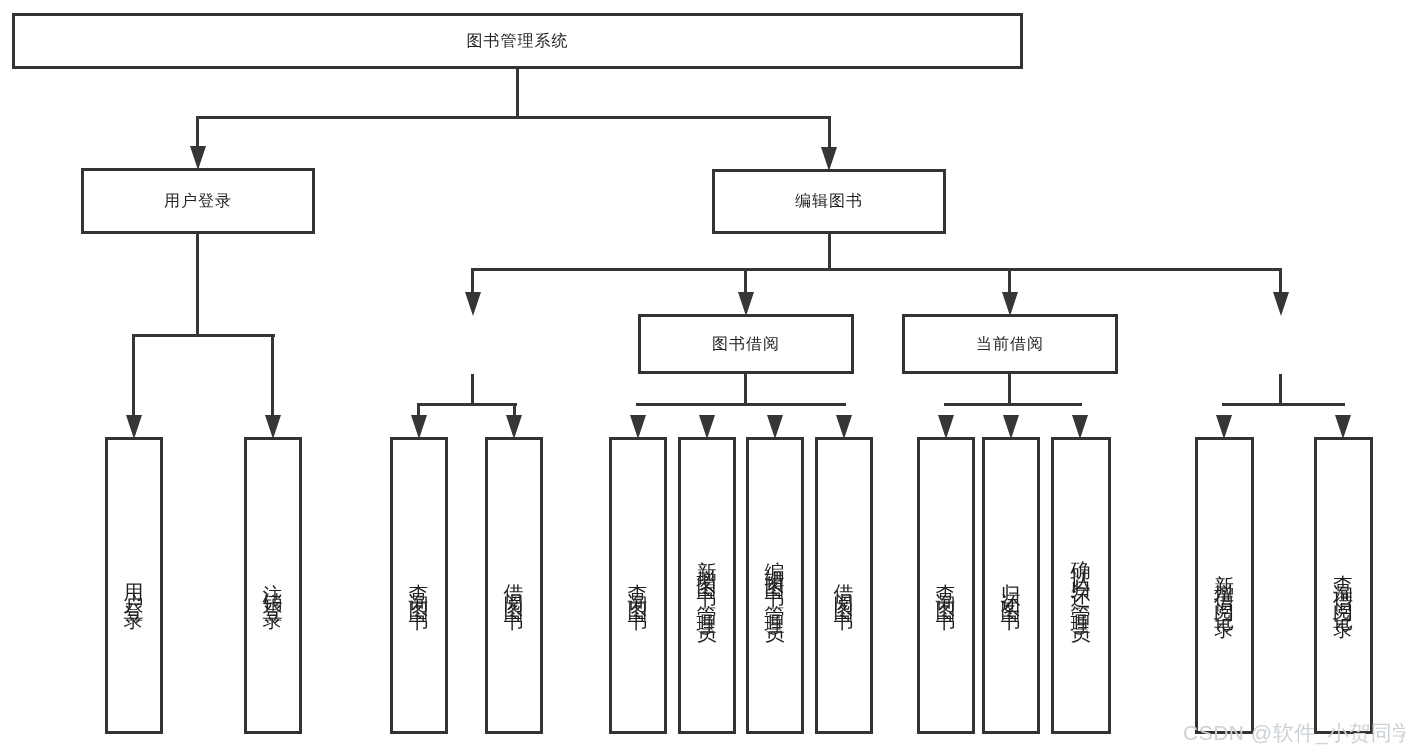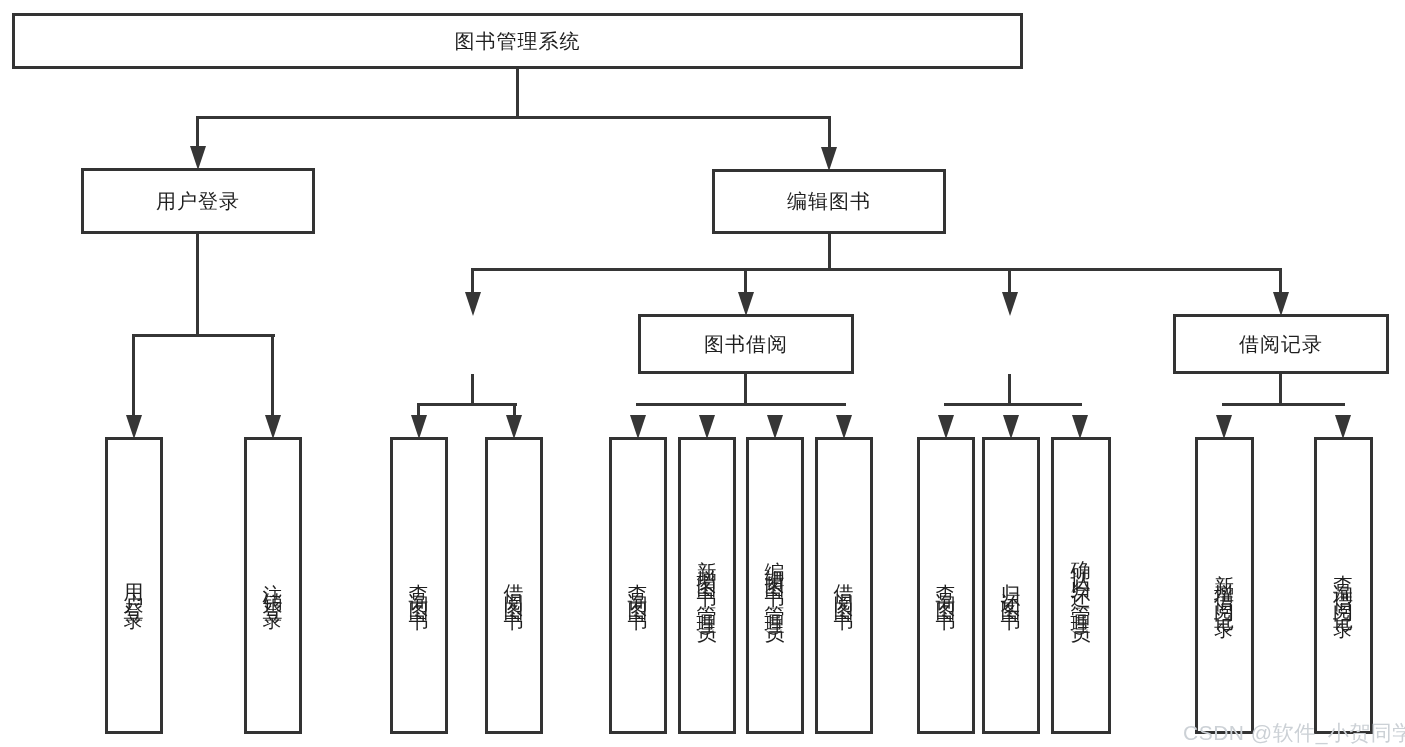--- a/index.html
+++ b/index.html
@@ -14,21 +14,21 @@
   html,body{background:var(--bg);}
   body{font-family:"Liberation Sans","DejaVu Sans",sans-serif;color:var(--text);}
   .canvas{position:relative;width:1405px;height:747px;background:var(--bg);overflow:hidden;}
 
   
   .box{
     position:absolute;
     background:var(--box-fill);
     border:3px solid var(--box-border);
     display:flex;align-items:center;justify-content:center;
-    font-size:20px;letter-spacing:1px;color:var(--text);
+    font-size:16px;letter-spacing:1px;color:var(--text);
     z-index:2;
   }
   .leaf{
     position:absolute;
     background:var(--box-fill);
     border:3px solid var(--box-border);
     display:flex;align-items:center;justify-content:center;
     z-index:2;
   }
   .leaf span{
@@ -94,22 +94,22 @@
   <div class="vl" style="left:1008px;top:268px;height:28px;"></div>
   <div class="vl" style="left:1279px;top:268px;height:28px;"></div>
   <div class="arr" style="left:465px;top:292px;"></div>
   <div class="arr" style="left:738px;top:292px;"></div>
   <div class="arr" style="left:1002px;top:292px;"></div>
   <div class="arr" style="left:1273px;top:292px;"></div>
 
   <div class="box" style="left:638px;top:314px;width:216px;height:60px;">
     <span>图书借阅</span>
   </div>
-  <div class="box" style="left:1173px;top:314px;width:216px;height:60px;">
-    <span>借阅记录</span>
+  <div class="box" style="left:902px;top:314px;width:216px;height:60px;">
+    <span>当前借阅</span>
   </div>
 
   <div class="vl" style="left:471px;top:374px;height:31px;"></div>
   <div class="hl" style="left:417px;top:403px;width:100px;"></div>
   <div class="vl" style="left:417px;top:403px;height:15px;"></div>
   <div class="vl" style="left:513px;top:403px;height:15px;"></div>
   <div class="arr" style="left:411px;top:415px;"></div>
   <div class="arr" style="left:506px;top:415px;"></div>
 
   <div class="vl" style="left:744px;top:374px;height:31px;"></div>

